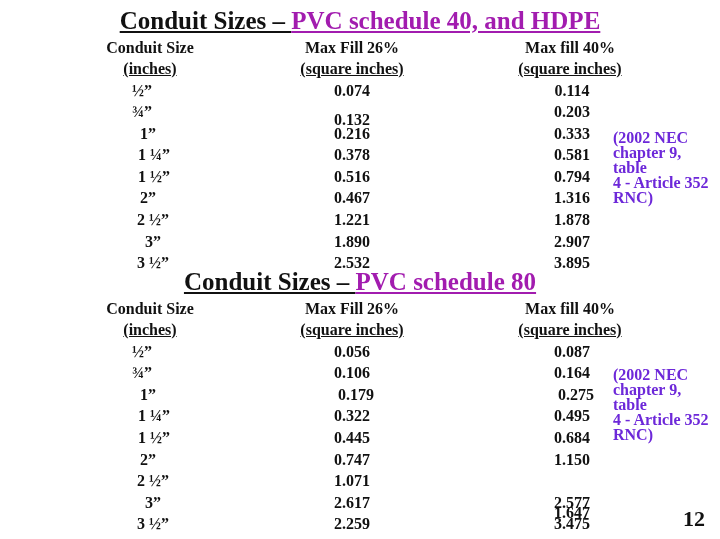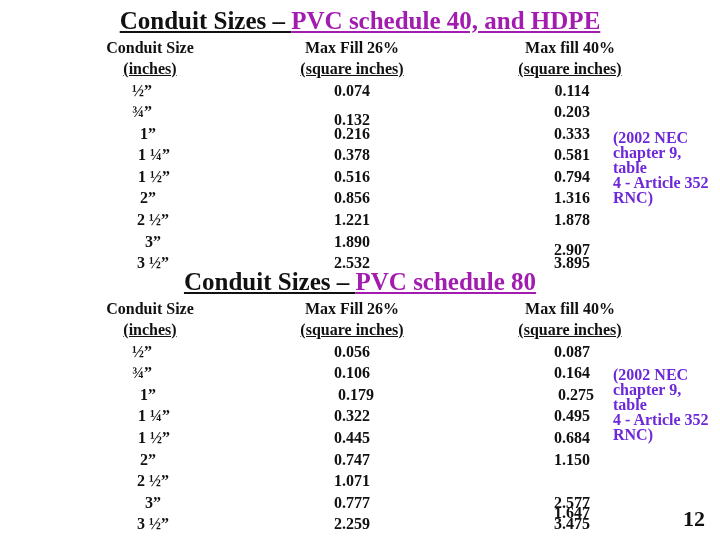--- a/index.html
+++ b/index.html
@@ -107,32 +107,32 @@
     <span class="row c-26" style="top:0;">0.378</span>
     <span class="row c-40" style="top:0;">0.581</span>
   </div>
   <div class="row" style="top:166px; left:0; width:720px;">
     <span class="row c-size" style="left:100px; top:0; text-align:left; padding-left:38px; width:62px;">1 ½”</span>
     <span class="row c-26" style="top:0;">0.516</span>
     <span class="row c-40" style="top:0;">0.794</span>
   </div>
   <div class="row" style="top:187px; left:0; width:720px;">
     <span class="row c-size" style="left:100px; top:0; text-align:left; padding-left:40px; width:60px;">2”</span>
-    <span class="row c-26" style="top:0;">0.856</span>
+    <span class="row c-26" style="top:0;">0.467</span>
     <span class="row c-40" style="top:0;">1.316</span>
   </div>
   <div class="row" style="top:209px; left:0; width:720px;">
     <span class="row c-size" style="left:100px; top:0; text-align:left; padding-left:37px; width:63px;">2 ½”</span>
     <span class="row c-26" style="top:0;">1.221</span>
     <span class="row c-40" style="top:0;">1.878</span>
   </div>
   <div class="row" style="top:231px; left:0; width:720px;">
     <span class="row c-size" style="left:100px; top:0; text-align:left; padding-left:45px; width:55px;">3”</span>
     <span class="row c-26" style="top:0;">1.890</span>
-    <span class="row c-40" style="top:8px;">2.907</span>
+    <span class="row c-40" style="top:0;">2.907</span>
   </div>
   <div class="row" style="top:252px; left:0; width:720px;">
     <span class="row c-size" style="left:100px; top:0; text-align:left; padding-left:37px; width:63px;">3 ½”</span>
     <span class="row c-26" style="top:0;">2.532</span>
     <span class="row c-40" style="top:0;">3.895</span>
   </div>
 </div>
 
 <div class="note" style="top:130px;">(2002 NEC
 chapter 9, table
@@ -187,21 +187,21 @@
     <span class="row c-26" style="top:0;">0.747</span>
     <span class="row c-40" style="top:0;">1.150</span>
   </div>
   <div class="row" style="top:470px; left:0; width:720px;">
     <span class="row c-size" style="left:100px; top:0; text-align:left; padding-left:37px; width:63px;">2 ½”</span>
     <span class="row c-26" style="top:0;">1.071</span>
     <span class="row c-40" style="top:0;margin-top:32px;">1.647</span>
   </div>
   <div class="row" style="top:492px; left:0; width:720px;">
     <span class="row c-size" style="left:100px; top:0; text-align:left; padding-left:45px; width:55px;">3”</span>
-    <span class="row c-26" style="top:0;">0.777</span>
+    <span class="row c-26" style="top:0;">2.617</span>
     <span class="row c-40" style="top:0;">2.577</span>
   </div>
   <div class="row" style="top:513px; left:0; width:720px;">
     <span class="row c-size" style="left:100px; top:0; text-align:left; padding-left:37px; width:63px;">3 ½”</span>
     <span class="row c-26" style="top:0;">2.259</span>
     <span class="row c-40" style="top:0;">3.475</span>
   </div>
 </div>
 
 <div class="note" style="top:367px;">(2002 NEC

